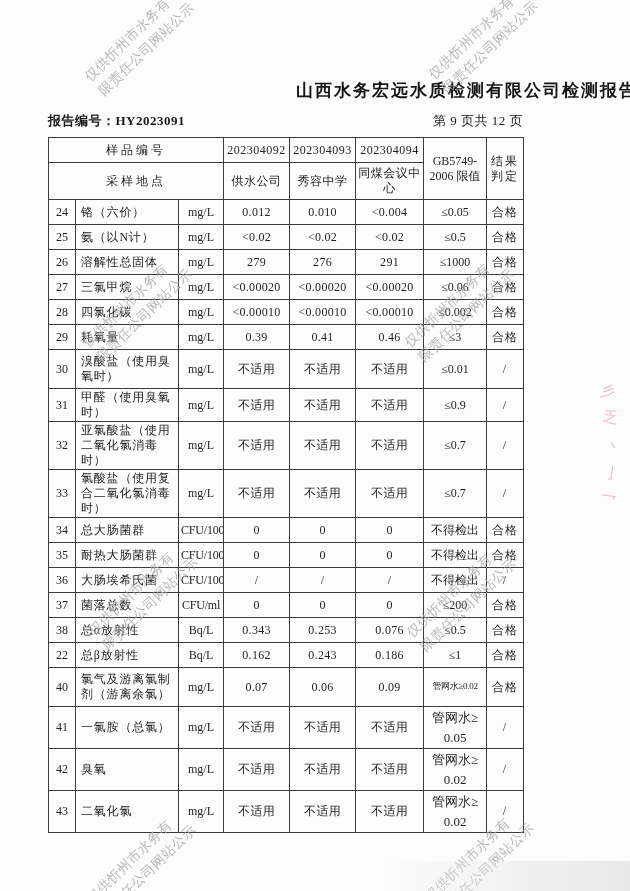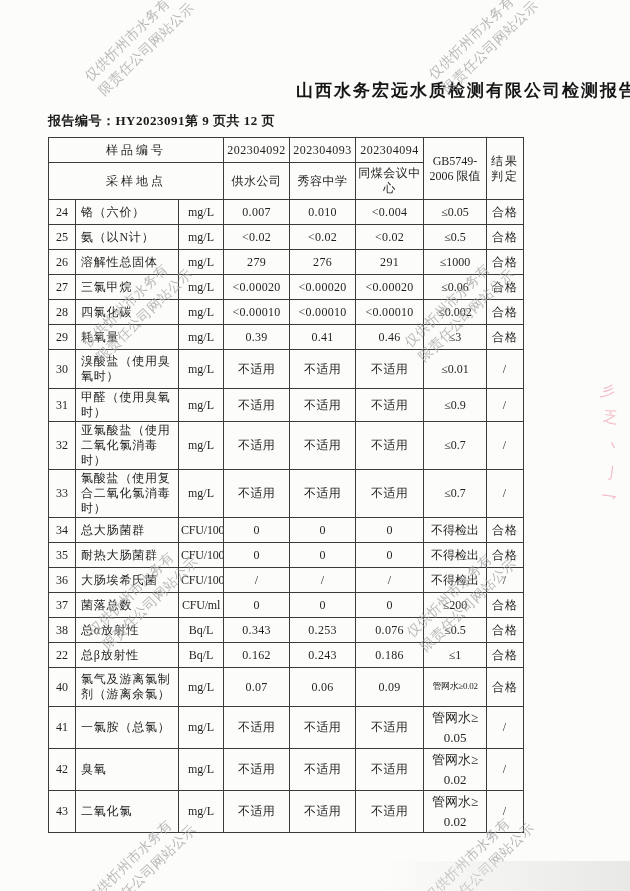--- a/index.html
+++ b/index.html
@@ -12,24 +12,24 @@
   .page{position:absolute;inset:0;}
 
   
   .title{
     position:absolute;top:79px;left:8px;width:100%;text-align:right;
     font-family:"Liberation Sans","DejaVu Sans",sans-serif;
     font-weight:bold;font-size:17px;letter-spacing:2px;color:#151515;
   }
   .meta{
     position:absolute;top:112px;left:48px;width:475px;
-    display:flex;align-items:baseline;
+    display:flex;justify-content:space-between;align-items:baseline;
     font-size:13px;letter-spacing:.5px;color:#1b1b1b;font-weight:600;
   }
-  .meta .page-info{font-weight:700;}
+  .meta .page-info{font-weight:400;}
 
   
   table.report{
     position:absolute;left:48px;top:137px;width:475px;
     border-collapse:collapse;table-layout:fixed;
   }
   table.report td{
     border:1px solid #3b3b3b;text-align:center;vertical-align:middle;
     font-size:12px;padding:1px 2px;line-height:1.25;color:#1f1f1f;
     overflow:hidden;
@@ -111,21 +111,21 @@
       <tr class="h2">
         <td colspan="3" class="hc">采样地点</td>
         <td class="hv">供水公司</td>
         <td class="hv">秀容中学</td>
         <td class="hv">同煤会议中心</td>
       </tr>
     <tr class="s">
       <td class="c-no">24</td>
       <td class="c-name">铬（六价）</td>
       <td class="c-unit">mg/L</td>
-      <td class="c-v1">0.007</td>
+      <td class="c-v1">0.012</td>
       <td class="c-v2">0.010</td>
       <td class="c-v3">&lt;0.004</td>
       <td class="c-limit">≤0.05</td>
       <td class="c-result">合格</td>
     </tr>
         <tr class="s">
       <td class="c-no">25</td>
       <td class="c-name">氨（以N计）</td>
       <td class="c-unit">mg/L</td>
       <td class="c-v1">&lt;0.02</td>

